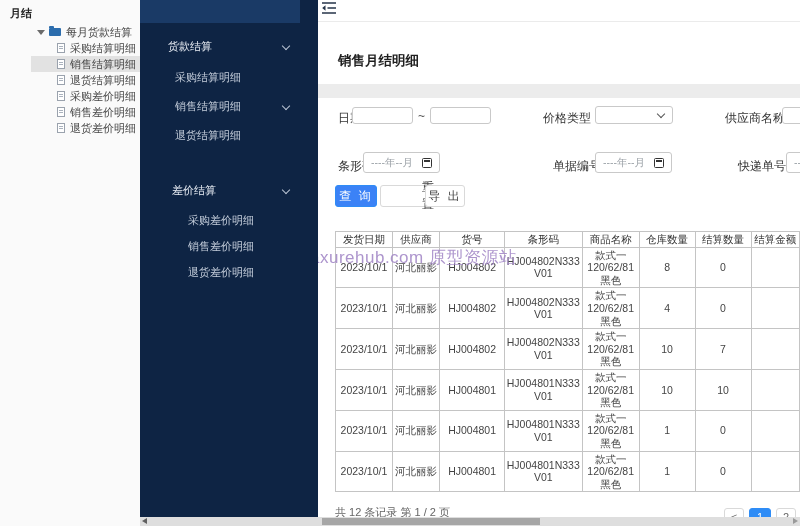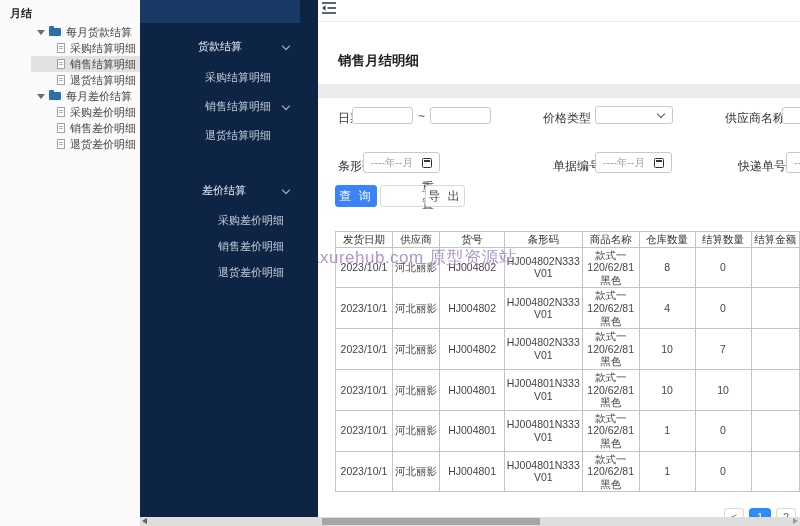--- a/index.html
+++ b/index.html
@@ -25,21 +25,21 @@
                       background:#aab2bd; box-shadow:0 2px 0 #aab2bd; }
   .vp-hint { position:absolute; left:0; top:464px; width:140px; text-align:center;
              font-size:11.5px; color:#8f959d; line-height:1.75; }
   .keycap { display:inline-flex; align-items:center; justify-content:center; width:14px; height:13px;
             border:1px solid #c3c7cc; border-radius:3px; background:#fff; font-size:8px; color:#8f959d;
             vertical-align:middle; margin:0 2px; }
 
   
   .dark-nav { position:absolute; left:140px; top:0; width:178px; height:526px; background:#0E2444; }
   .dark-nav-header { position:absolute; left:0; top:0; width:160px; height:23px; background:#1A3A66; }
-  .nav-entry { position:absolute; font-size:11px; color:#C5CEDB; white-space:nowrap; cursor:pointer;margin-left:30px; }
+  .nav-entry { position:absolute; font-size:11px; color:#C5CEDB; white-space:nowrap; cursor:pointer; }
   .nav-entry.group { color:#E9EEF5; }
   .nav-chev { position:absolute; left:143px; width:6px; height:6px;
               border-right:1.2px solid #B9C4D3; border-bottom:1.2px solid #B9C4D3;
               transform:rotate(45deg); margin-top:2px; }
 
   
   .main { position:absolute; left:318px; top:0; width:482px; height:526px; background:#fff; overflow:hidden; }
   .topbar { position:absolute; left:0; top:0; width:482px; height:22px; background:#fff; border-bottom:1px solid #EBEBEB; }
   .fold-icon { position:absolute; left:3px; top:1px; width:16px; height:14px; cursor:pointer; }
   .page-title { position:absolute; left:20px; top:52px; font-size:13.5px; font-weight:bold; color:#1f1f1f; }
@@ -108,25 +108,20 @@
           <span class="file-ico"></span>
           <span>采购结算明细</span>
         </div>
         <div class="tree-row file selected">
           <span class="file-ico"></span>
           <span>销售结算明细</span>
         </div>
         <div class="tree-row file">
           <span class="file-ico"></span>
           <span>退货结算明细</span>
-        </div>
-        <div class="tree-row folder">
-          <span class="caret"></span>
-          <span class="folder-ico"></span>
-          <span>每月差价结算</span>
         </div>
         <div class="tree-row file">
           <span class="file-ico"></span>
           <span>采购差价明细</span>
         </div>
         <div class="tree-row file">
           <span class="file-ico"></span>
           <span>销售差价明细</span>
         </div>
         <div class="tree-row file">
@@ -283,20 +278,21 @@
 120/62/81 黑色</td>
             <td>1</td>
             <td>0</td>
             <td></td>
           </tr>
         </tbody>
     </table>
 
     <div class="watermark">axurehub.com 原型资源站</div>
 
+    <div class="pg-summary">共 12 条记录 第 1 / 2 页</div>
     <div class="pg-btn" style="left:406px; width:20px;">&lt;</div>
     <div id="pager-pages">
         <div class="pg-btn active" style="left: 431px; width: 22px;">1</div>
         <div class="pg-btn" style="left: 458px; width: 20px;">2</div>
       </div>
   </div>
 
   <div class="hscroll">
     <span class="arr-l"></span>
     <span class="thumb"></span>

